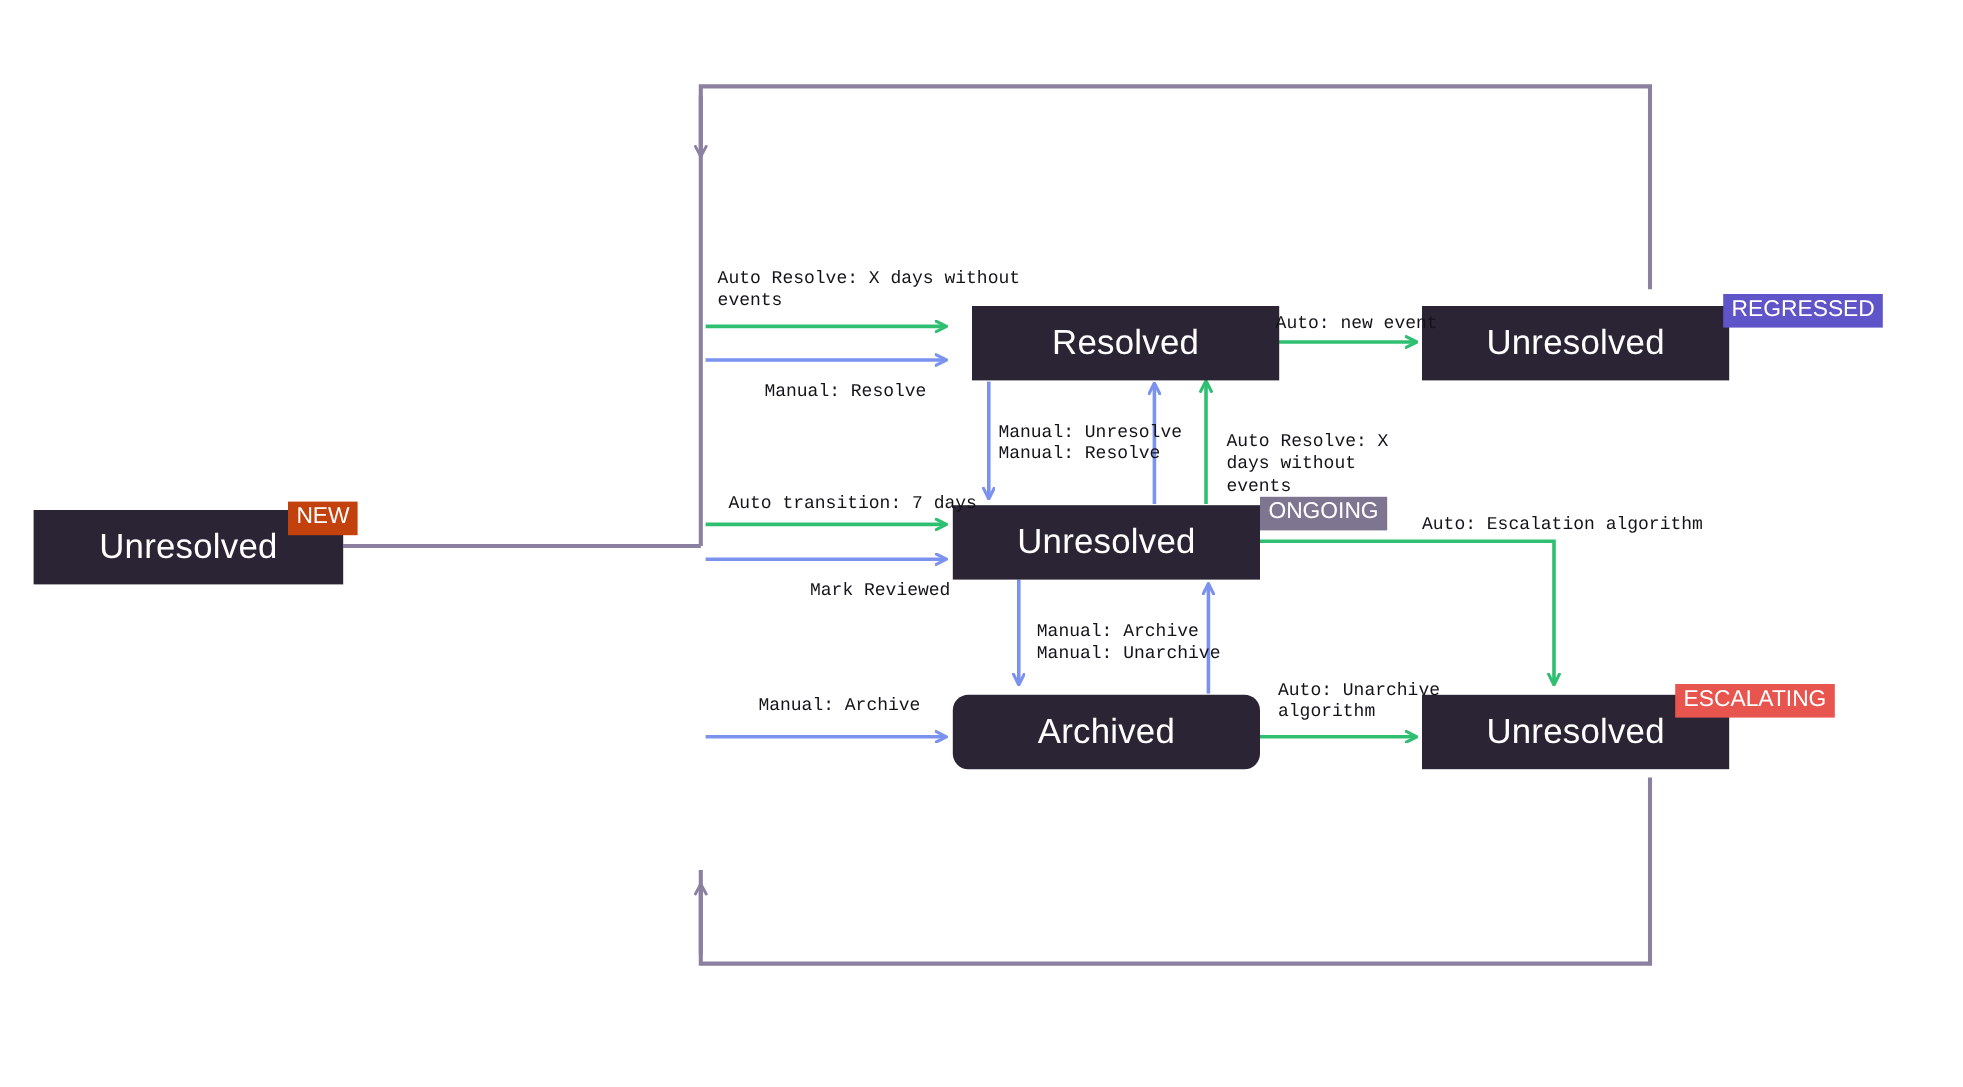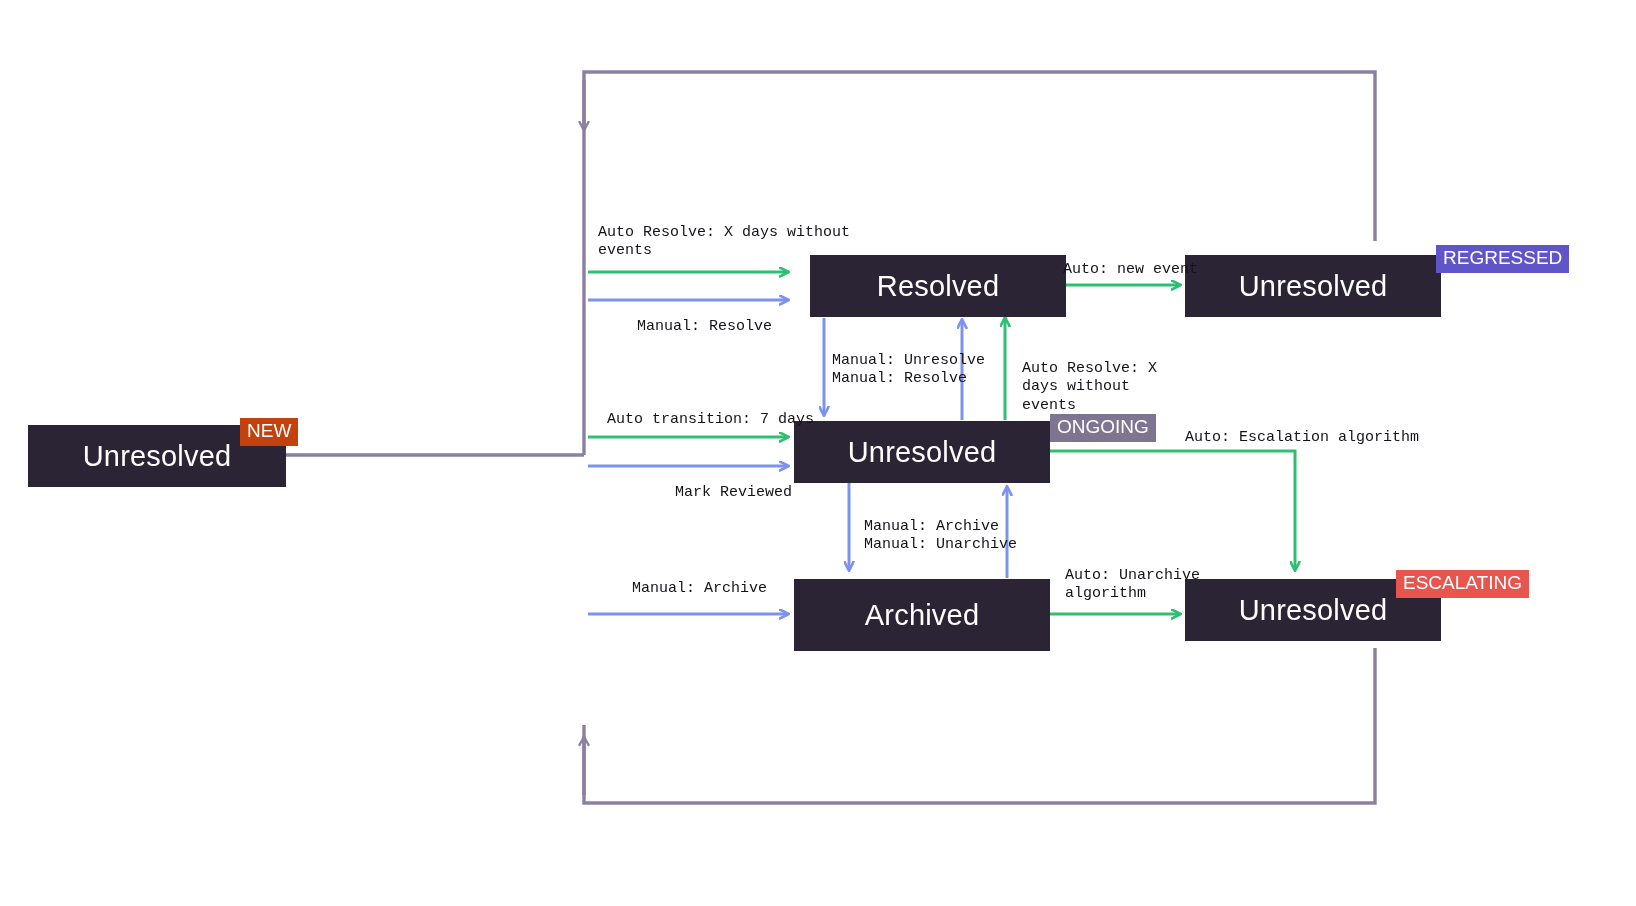--- a/index.html
+++ b/index.html
@@ -144,21 +144,21 @@
   </div>
 
   <div class="state-box" style="left:1185px; top:255px; width:256px; height:62px;">
     <span>Unresolved</span>
   </div>
 
   <div class="state-box" style="left:794px; top:421px; width:256px; height:62px;">
     <span>Unresolved</span>
   </div>
 
-  <div class="state-box" style="left:794px; top:579px; width:256px; height:72px;">
+  <div class="state-box" style="left:794px; top:579px; width:256px; height:62px;border-radius:13px;">
     <span>Archived</span>
   </div>
 
   <div class="state-box" style="left:1185px; top:579px; width:256px; height:62px;">
     <span>Unresolved</span>
   </div>
 
   <div class="badge" style="left:240px; top:418px; background:#c2410c;">
     <span>NEW</span>
   </div>

